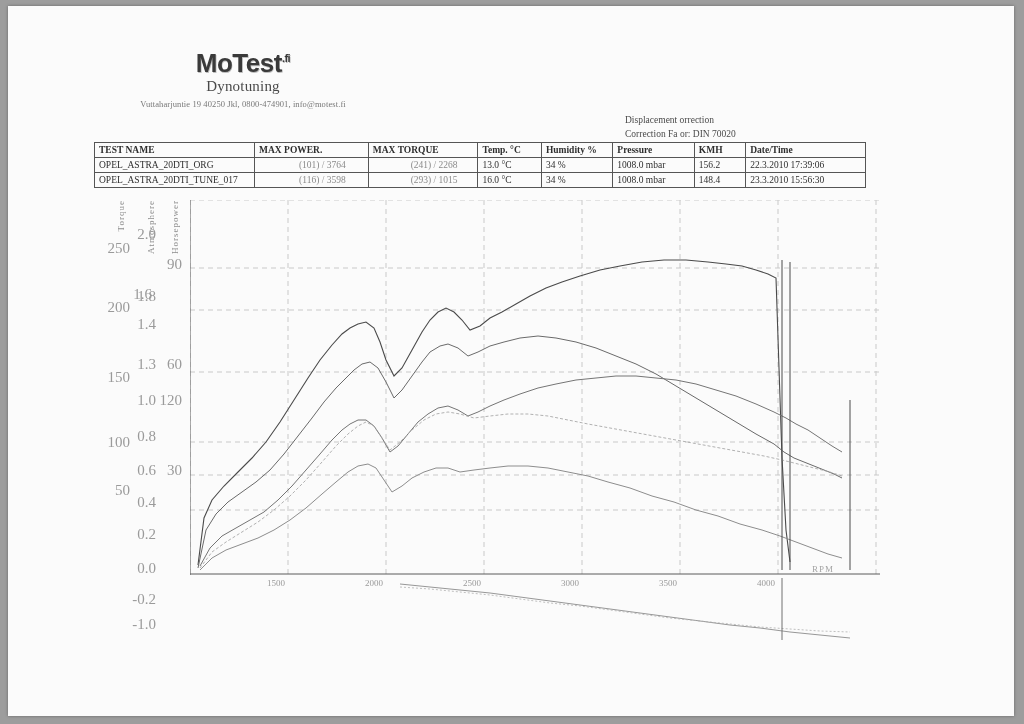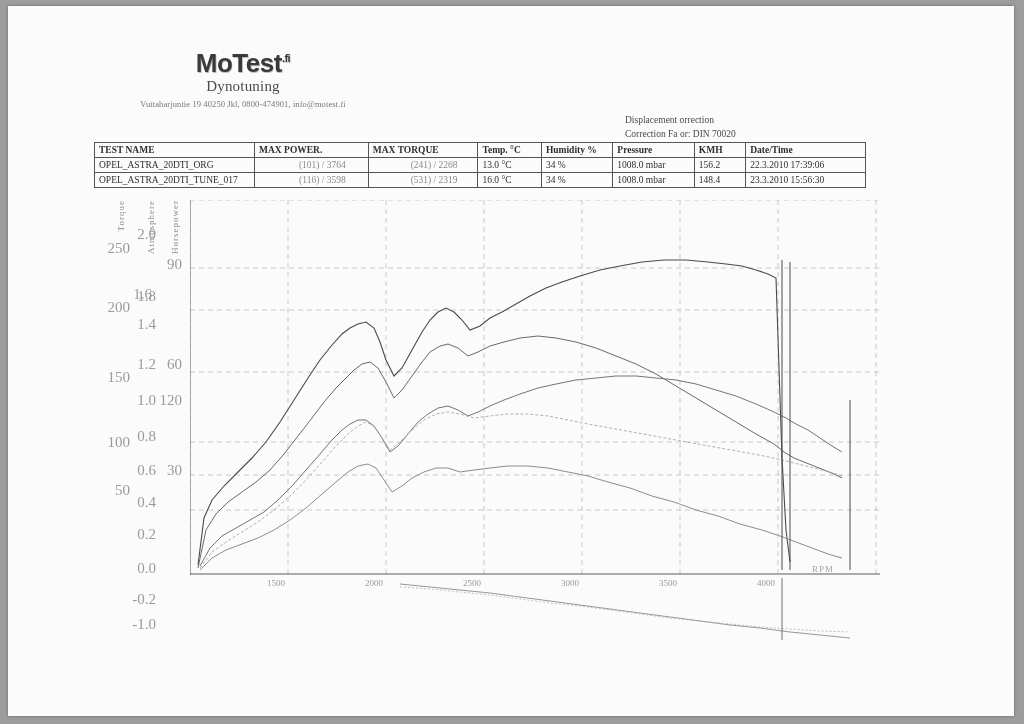--- a/index.html
+++ b/index.html
@@ -186,21 +186,21 @@
         <td class="num">(241) / 2268</td>
         <td>13.0 °C</td>
         <td>34 %</td>
         <td>1008.0 mbar</td>
         <td>156.2</td>
         <td>22.3.2010 17:39:06</td>
       </tr>
       <tr>
         <td>OPEL_ASTRA_20DTI_TUNE_017</td>
         <td class="num">(116) / 3598</td>
-        <td class="num">(531) / 2319</td>
+        <td class="num">(293) / 1015</td>
         <td>16.0 °C</td>
         <td>34 %</td>
         <td>1008.0 mbar</td>
         <td>148.4</td>
         <td>23.3.2010 15:56:30</td>
       </tr>
     </tbody>
   </table>
 
   <div id="chart">
@@ -212,21 +212,21 @@
     <div class="tick" style="left:6px;  top:44px;  width:30px;">250</div>
     <div class="tick" style="left:6px;  top:103px; width:30px;">200</div>
     <div class="tick" style="left:6px;  top:173px; width:30px;">150</div>
     <div class="tick" style="left:6px;  top:238px; width:30px;">100</div>
     <div class="tick" style="left:6px;  top:286px; width:30px;">50</div>
 
     <div class="tick" style="left:36px; top:30px;  width:26px;">2.0</div>
     <div class="tick" style="left:36px; top:60px;  width:26px;margin-top:32px;">1.8</div>
     <div class="tick" style="left:32px; top:90px;  width:26px;">1.6</div>
     <div class="tick" style="left:36px; top:120px; width:26px;">1.4</div>
-    <div class="tick" style="left:36px; top:160px; width:26px;">1.2</div>
+    <div class="tick" style="left:36px; top:160px; width:26px;">1.3</div>
     <div class="tick" style="left:36px; top:196px; width:26px;">1.0</div>
     <div class="tick" style="left:36px; top:232px; width:26px;">0.8</div>
     <div class="tick" style="left:36px; top:266px; width:26px;">0.6</div>
     <div class="tick" style="left:36px; top:298px; width:26px;">0.4</div>
     <div class="tick" style="left:36px; top:330px; width:26px;">0.2</div>
     <div class="tick" style="left:36px; top:364px; width:26px;">0.0</div>
     <div class="tick" style="left:36px; top:395px; width:26px;">-0.2</div>
     <div class="tick" style="left:36px; top:420px; width:26px;">-1.0</div>
 
     <div class="tick" style="left:62px; top:196px; width:26px;">120</div>

